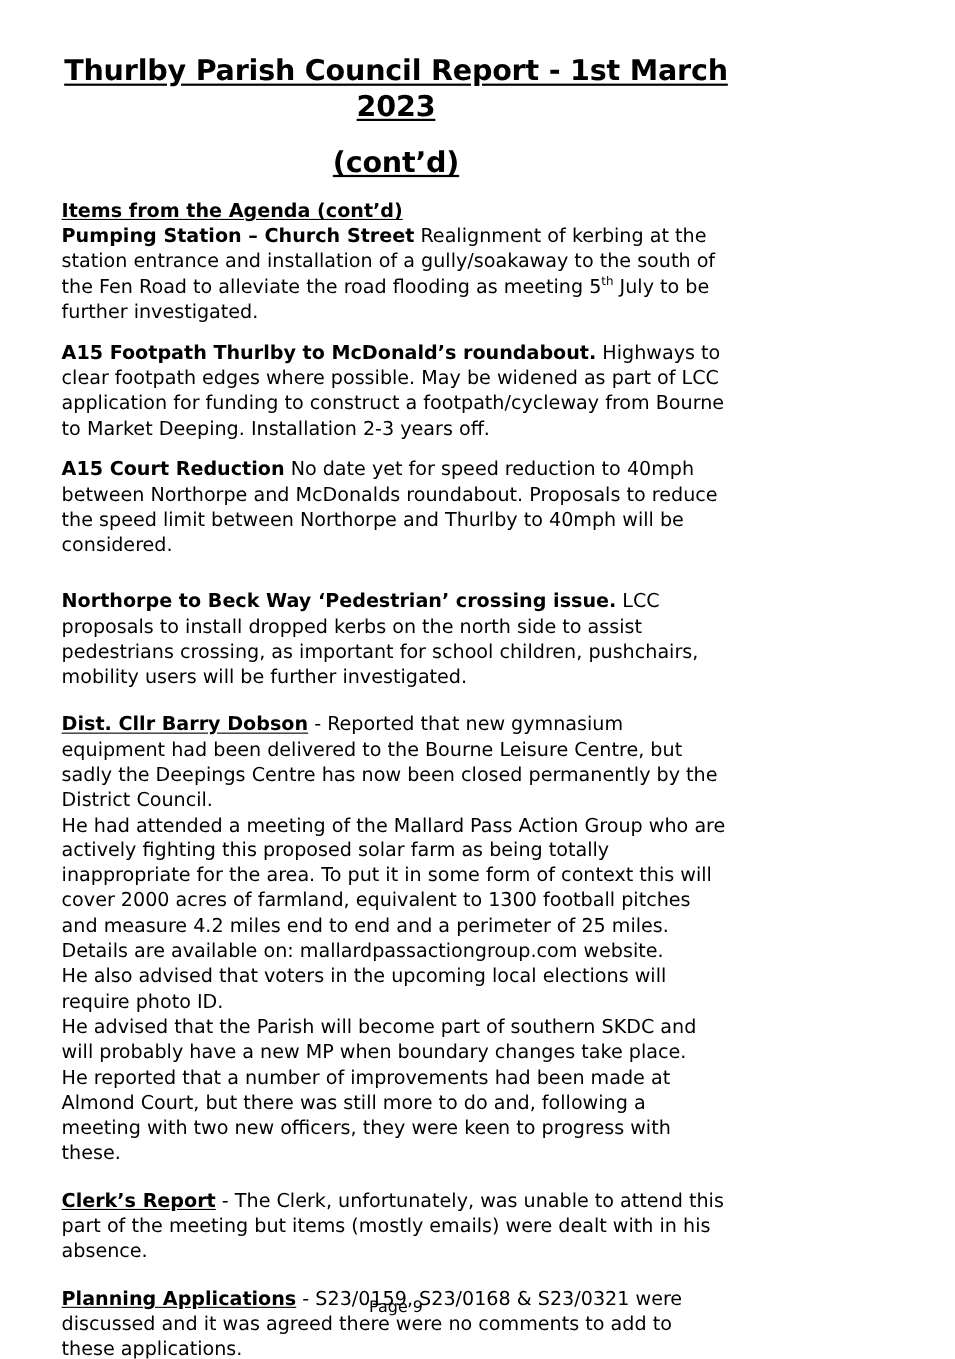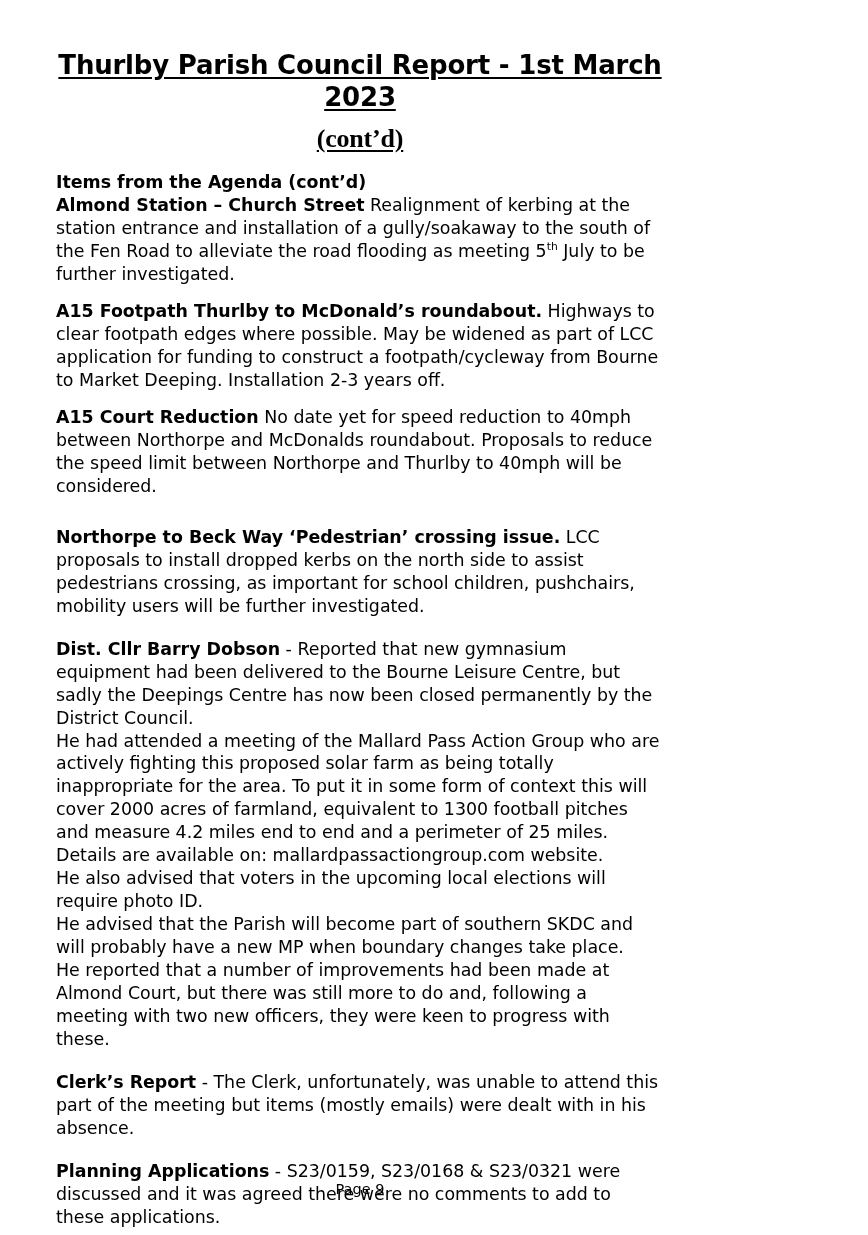--- a/index.html
+++ b/index.html
@@ -31,42 +31,42 @@
     letter-spacing: -0.2px;
     margin: 6px 0 0 0;
   }
   .title .tline {
     display: inline-block;
     text-decoration: underline;
     text-underline-offset: 3px;
   }
   .title .tline2 {
     display: block;
-    margin-top: 10px;
-    font-family: Liberation Serif, serif;
+    margin-top: 20px;
   }
   .body {
     margin-top: 16px;
     font-size: 17.4px;
     line-height: 1.32;
   }
   p {
     margin: 0 0 0 0;
   }
   .gap {
     height: 14px;
   }
   .gap-lg {
     height: 20px;
   }
   .b {
     font-weight: bold;
   }
   .bu {
     font-weight: bold;
+    text-decoration: underline;
     text-underline-offset: 2px;
   }
   sup {
     font-size: 0.62em;
     vertical-align: super;
     line-height: 0;
   }
   .footer {
     position: absolute;
     left: 0;
@@ -86,21 +86,21 @@
 
   <div class="title">
     <span class="tline">Thurlby Parish Council Report - 1st March 2023</span>
     <span class="tline tline2">(cont’d)</span>
   </div>
 
   <div class="body">
 
     <p class="bu">Items from the Agenda (cont’d)</p>
 
-    <p><span class="b">Almond Station – Church Street</span><span>  Realignment of kerbing at the station entrance and installation of a gully/soakaway to the south of the Fen Road to alleviate the road flooding as meeting 5</span><sup>th</sup><span> July to be further investigated.</span></p>
+    <p><span class="b">Pumping Station – Church Street</span><span>  Realignment of kerbing at the station entrance and installation of a gully/soakaway to the south of the Fen Road to alleviate the road flooding as meeting 5</span><sup>th</sup><span> July to be further investigated.</span></p>
 
     <div class="gap"></div>
 
     <p><span class="b">A15 Footpath Thurlby to McDonald’s roundabout.</span><span> Highways to clear footpath edges where possible. May be widened as part of LCC application for funding to construct a footpath/cycleway from Bourne to Market Deeping. Installation 2-3 years off.</span></p>
 
     <div class="gap"></div>
 
     <p><span class="b">A15 Court Reduction</span><span> No date yet for speed reduction to 40mph between Northorpe and McDonalds roundabout. Proposals to reduce the speed limit between Northorpe and Thurlby to 40mph will be considered.</span></p>
 
     <div class="gap"></div>

